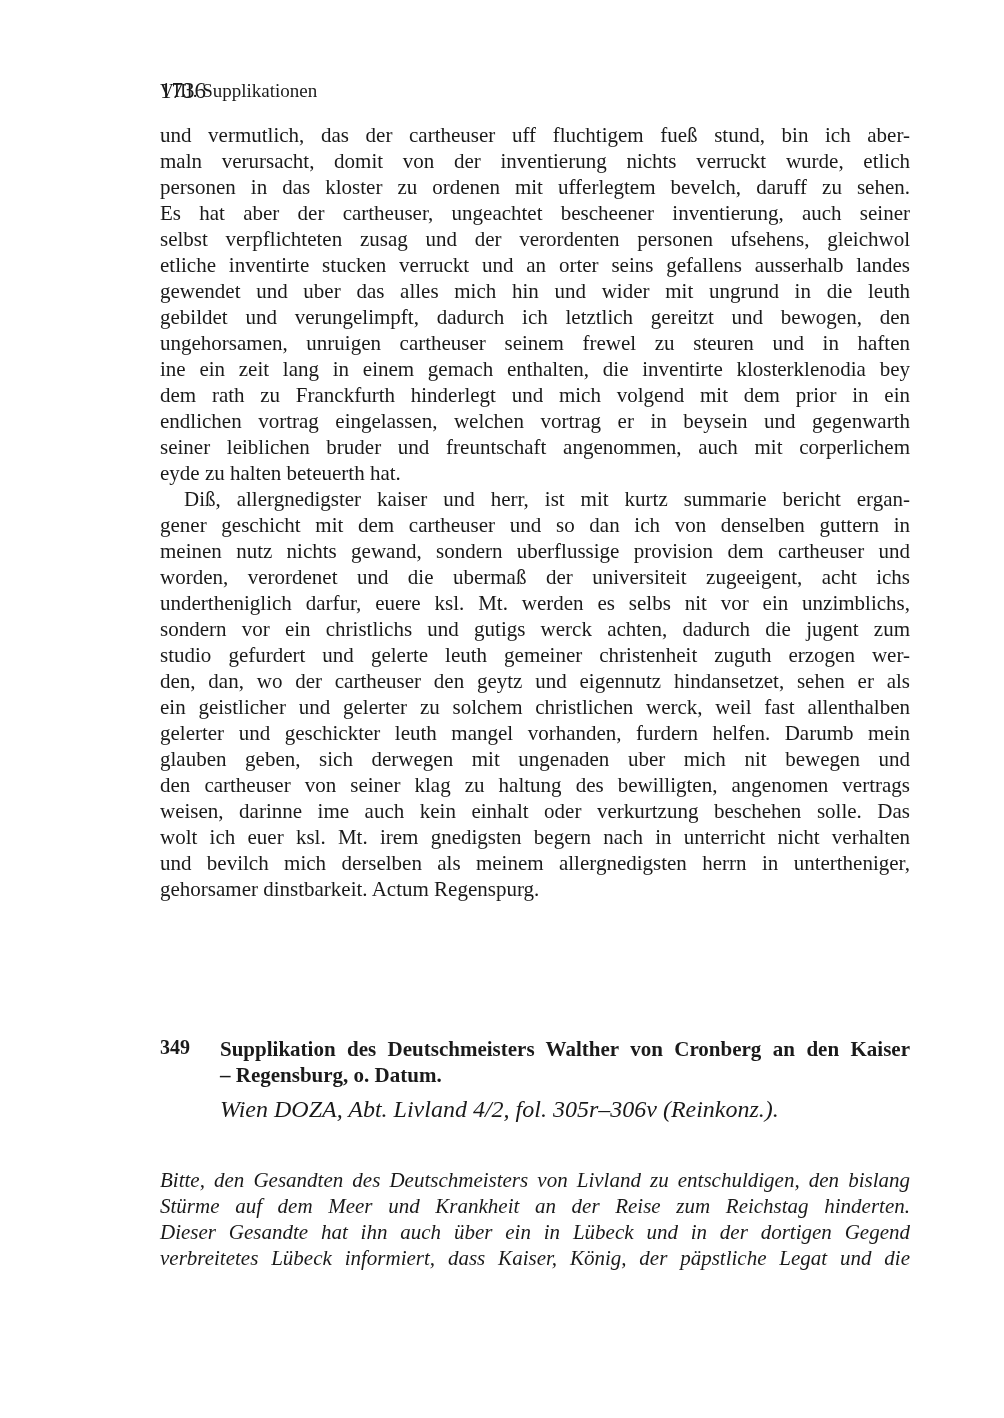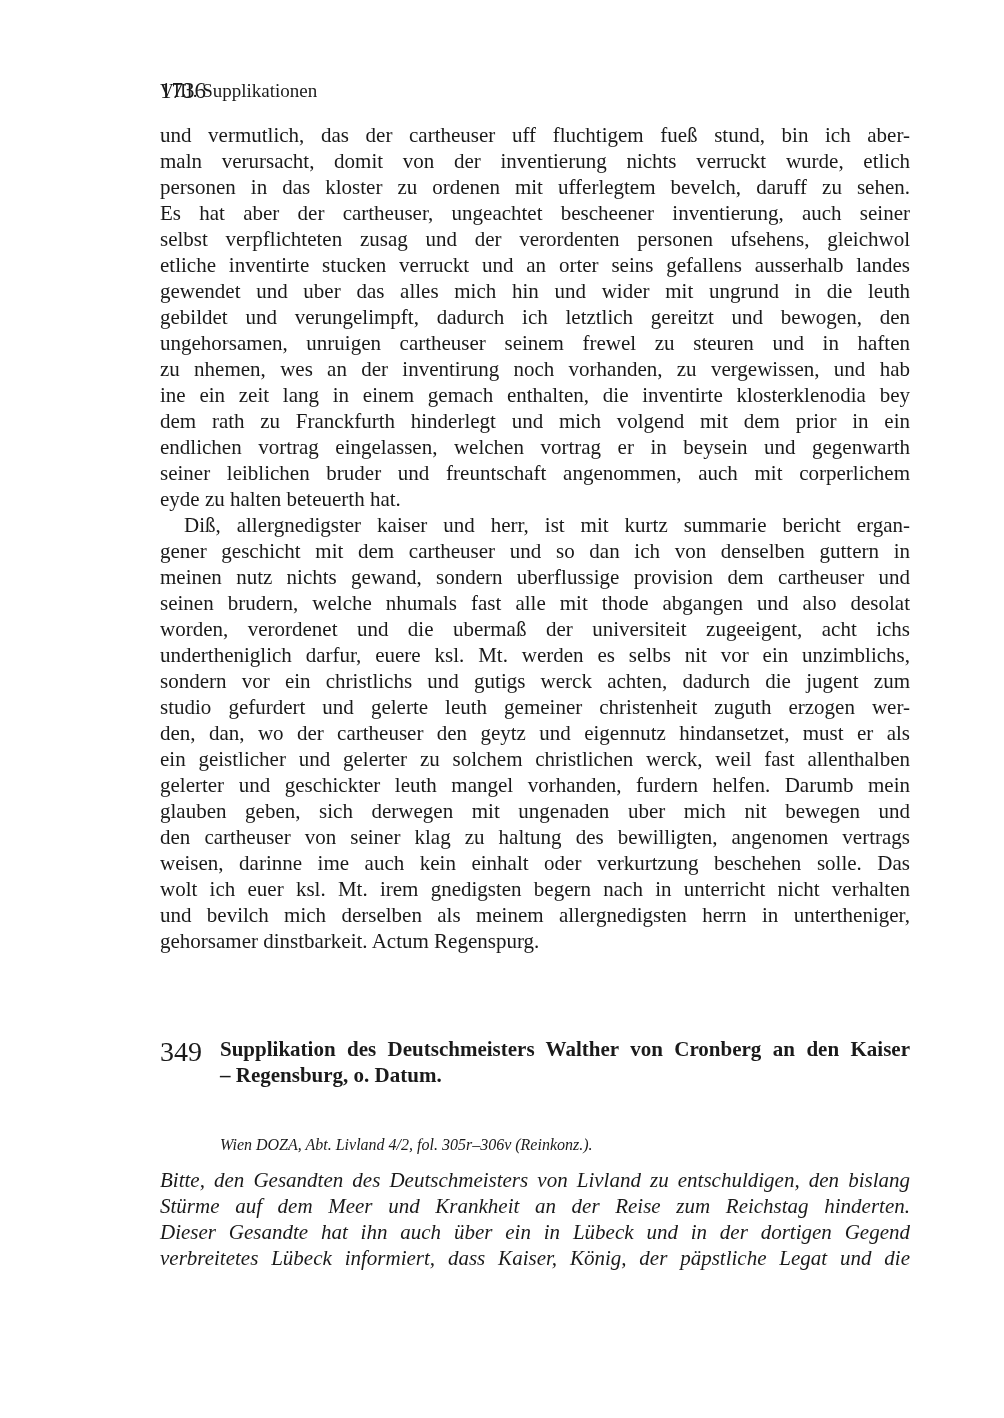--- a/index.html
+++ b/index.html
@@ -5,24 +5,24 @@
   html, body { margin: 0; padding: 0; background: #ffffff; }
   body { width: 1004px; height: 1418px; position: relative; overflow: hidden; color: #1a1a1a; font-family: "Liberation Serif", "DejaVu Serif", serif; }
   .header { position: absolute; top: 78px; left: 160px; width: 750px; height: 30px; }
   .page-num { position: absolute; left: 0; top: 0; font-size: 23px; }
   .running-head { position: absolute; left: 0; right: 0; top: 2px; font-size: 19px; }
   .body-text { position: absolute; left: 160px; top: 122px; width: 750px; }
   .line { display: block; font-size: 21px; line-height: 26px; height: 26px; white-space: nowrap; text-align: justify; text-align-last: justify; }
   .line.last { text-align-last: left; }
   .line.indent { padding-left: 24px; }
   .section-head { position: absolute; left: 160px; top: 1036px; width: 750px; }
-  .sec-num { position: absolute; left: 0; top: 0; font-size: 28px; font-weight: normal; }
+  .sec-num { position: absolute; left: 0; top: 0; font-size: 20px; font-weight: bold; }
   .sec-title { position: absolute; left: 60px; top: 0; width: 690px; }
   .sec-title .line { font-weight: bold; }
-  .source { position: absolute; left: 220px; top: 1136px; font-size: 16px; font-style: italic; white-space: nowrap; }
+  .source { position: absolute; left: 220px; top: 1096px; font-size: 24px; font-style: italic; white-space: nowrap; }
   .summary { position: absolute; left: 160px; top: 1150px; width: 750px; margin-top: 17px; }
   .summary .line { font-style: italic; }
 </style>
 </head>
 <body>
 
 <div class="header">
   <span class="page-num">1736</span>
   <div class="running-head">VIII. Supplikationen</div>
 </div>
@@ -31,37 +31,35 @@
   <div>
     <span class="line">und vermutlich, das der cartheuser uff fluchtigem fueß stund, bin ich aber-</span>
     <span class="line">maln verursacht, domit von der inventierung nichts verruckt wurde, etlich</span>
     <span class="line">personen in das kloster zu ordenen mit ufferlegtem bevelch, daruff zu sehen.</span>
     <span class="line">Es hat aber der cartheuser, ungeachtet bescheener inventierung, auch seiner</span>
     <span class="line">selbst verpflichteten zusag und der verordenten personen ufsehens, gleichwol</span>
     <span class="line">etliche inventirte stucken verruckt und an orter seins gefallens ausserhalb landes</span>
     <span class="line">gewendet und uber das alles mich hin und wider mit ungrund in die leuth</span>
     <span class="line">gebildet und verungelimpft, dadurch ich letztlich gereitzt und bewogen, den</span>
     <span class="line">ungehorsamen, unruigen cartheuser seinem frewel zu steuren und in haften</span>
-    <span class="line">zu nhemen, wes an der inventirung noch vorhanden, zu vergewissen, und hab</span>
     <span class="line">ine ein zeit lang in einem gemach enthalten, die inventirte klosterklenodia bey</span>
     <span class="line">dem rath zu Franckfurth hinderlegt und mich volgend mit dem prior in ein</span>
     <span class="line">endlichen vortrag eingelassen, welchen vortrag er in beysein und gegenwarth</span>
     <span class="line">seiner leiblichen bruder und freuntschaft angenommen, auch mit corperlichem</span>
     <span class="line last">eyde zu halten beteuerth hat.</span>
   </div>
   <div>
     <span class="line indent">Diß, allergnedigster kaiser und herr, ist mit kurtz summarie bericht ergan-</span>
     <span class="line">gener geschicht mit dem cartheuser und so dan ich von denselben guttern in</span>
     <span class="line">meinen nutz nichts gewand, sondern uberflussige provision dem cartheuser und</span>
-    <span class="line">seinen brudern, welche nhumals fast alle mit thode abgangen und also desolat</span>
     <span class="line">worden, verordenet und die ubermaß der universiteit zugeeigent, acht ichs</span>
     <span class="line">undertheniglich darfur, euere ksl. Mt. werden es selbs nit vor ein unzimblichs,</span>
     <span class="line">sondern vor ein christlichs und gutigs werck achten, dadurch die jugent zum</span>
     <span class="line">studio gefurdert und gelerte leuth gemeiner christenheit zuguth erzogen wer-</span>
-    <span class="line">den, dan, wo der cartheuser den geytz und eigennutz hindansetzet, must er als</span>
+    <span class="line">den, dan, wo der cartheuser den geytz und eigennutz hindansetzet, sehen er als</span>
     <span class="line">ein geistlicher und gelerter zu solchem christlichen werck, weil fast allenthalben</span>
     <span class="line">gelerter und geschickter leuth mangel vorhanden, furdern helfen. Darumb mein</span>
     <span class="line">glauben geben, sich derwegen mit ungenaden uber mich nit bewegen und</span>
     <span class="line">den cartheuser von seiner klag zu haltung des bewilligten, angenomen vertrags</span>
     <span class="line">weisen, darinne ime auch kein einhalt oder verkurtzung beschehen solle. Das</span>
     <span class="line">wolt ich euer ksl. Mt. irem gnedigsten begern nach in unterricht nicht verhalten</span>
     <span class="line">und bevilch mich derselben als meinem allergnedigsten herrn in untertheniger,</span>
     <span class="line last">gehorsamer dinstbarkeit. Actum Regenspurg.</span>
   </div>
 </div>

